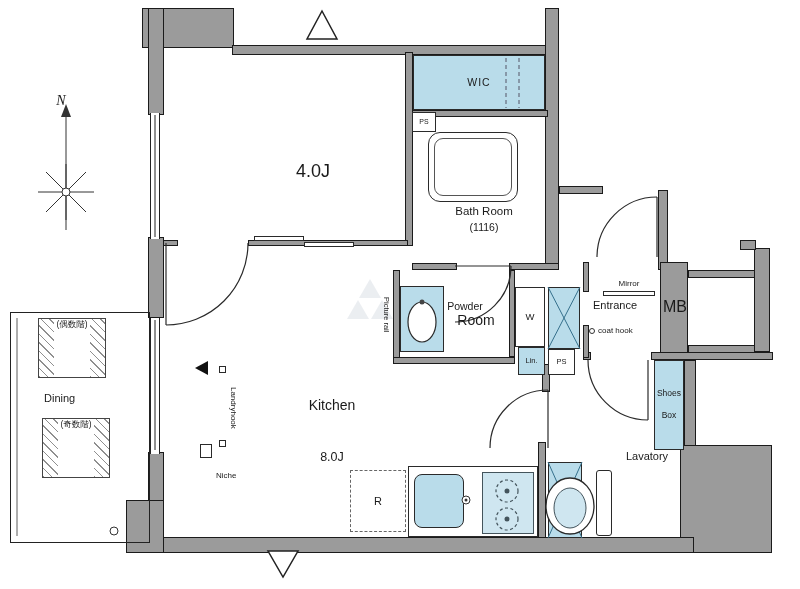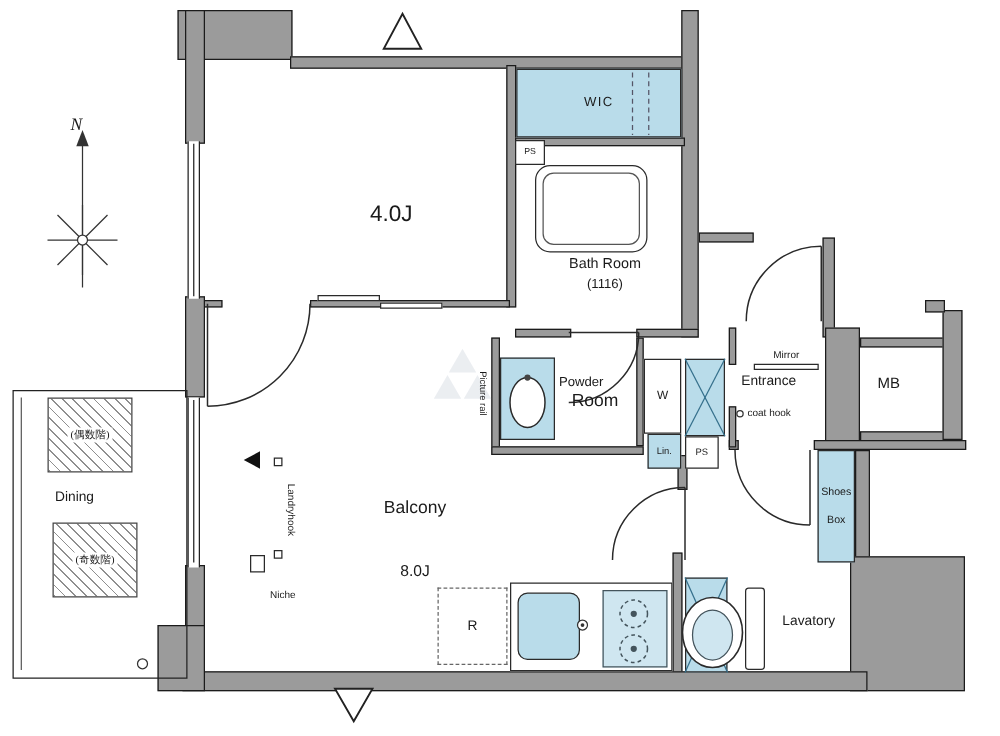--- a/index.html
+++ b/index.html
@@ -10,22 +10,22 @@
   .wall{background:#9b9b9b;border:1px solid #1b1b1b;}
   .box{background:#ffffff;border:1px solid #2a2a2a;}
   .blue{background:#b9dcea;border:1px solid #2a2a2a;}
   .blue-lite{background:#cfe6f0;border:1px solid #44545c;}
   .win{background:#fff;border-left:1.5px solid #222;border-right:1.5px solid #222;}
   .dashbox{background:#fff;border:1.5px dashed #666;}
   .lbl{display:flex;align-items:center;justify-content:center;text-align:center;
        line-height:1.15;white-space:pre;}
   .lbl-l{justify-content:flex-start;}
   .vt{writing-mode:vertical-rl;display:flex;align-items:center;justify-content:center;}
-  .hatch{border:1px solid #444;display:flex;align-items:center;justify-content:center;
-         background:repeating-linear-gradient(45deg,#8f8f8f 0px,#8f8f8f 1px,transparent 1px,transparent 6px);font-family:Liberation Serif, serif;}
+  .hatch{border:1px solid #444;display:flex;justify-content:center;
+         background:repeating-linear-gradient(45deg,#8f8f8f 0px,#8f8f8f 1px,transparent 1px,transparent 6px);}
   .hatch span{background:#fff;padding:0 2px;font-size:8.5px;}
   .balcony-outline{border:1.5px solid #222;background:transparent;}
   .serifN{font-family:"Liberation Serif",serif;font-style:italic;}
   .col{flex-direction:column;gap:12px;}
   svg{pointer-events:none;}
 </style>
 </head>
 <body>
 
 <div class="plan">
@@ -191,24 +191,24 @@
   <div class="abs lbl" style="left:418px;top:204px;width:132px;height:16px;font-size:11.5px">Bath Room</div>
   <div class="abs lbl" style="left:418px;top:220px;width:132px;height:14px;font-size:10.5px">(1116)</div>
 
   <div class="abs lbl" style="left:443px;top:299px;width:44px;height:14px;font-size:10.5px">Powder</div>
   <div class="abs lbl" style="left:443px;top:313px;width:66px;height:14px;font-size:14px">Room</div>
 
   <div class="abs lbl" style="left:574px;top:298px;width:82px;height:15px;font-size:11px">Entrance</div>
   <div class="abs lbl" style="left:600px;top:278px;width:58px;height:11px;font-size:8px">Mirror</div>
   <div class="abs lbl lbl-l" style="left:598px;top:325px;width:52px;height:11px;font-size:8px">coat hook</div>
 
-  <div class="abs lbl" style="left:688px;top:299px;width:46px;height:16px;font-size:12px">MB</div>
-
-  <div class="abs lbl" style="left:612px;top:490px;width:70px;height:14px;font-size:11px">Lavatory</div>
-
-  <div class="abs lbl" style="left:278px;top:395px;width:108px;height:21px;font-size:14px">Balcony</div>
+  <div class="abs lbl" style="left:652px;top:299px;width:46px;height:16px;font-size:16px">MB</div>
+
+  <div class="abs lbl" style="left:612px;top:449px;width:70px;height:14px;font-size:11px">Lavatory</div>
+
+  <div class="abs lbl" style="left:278px;top:395px;width:108px;height:21px;font-size:14px">Kitchen</div>
   <div class="abs lbl" style="left:278px;top:449px;width:108px;height:17px;font-size:12.5px">8.0J</div>
 
   <div class="abs lbl lbl-l" style="left:216px;top:470px;width:38px;height:11px;font-size:8px">Niche</div>
   <div class="abs vt" style="left:226px;top:370px;width:14px;height:76px;font-size:8px">Landryhook</div>
   <div class="abs vt" style="left:380px;top:283px;width:13px;height:64px;font-size:7.5px">Picture rail</div>
 
 </div>
 
 </body></html>

